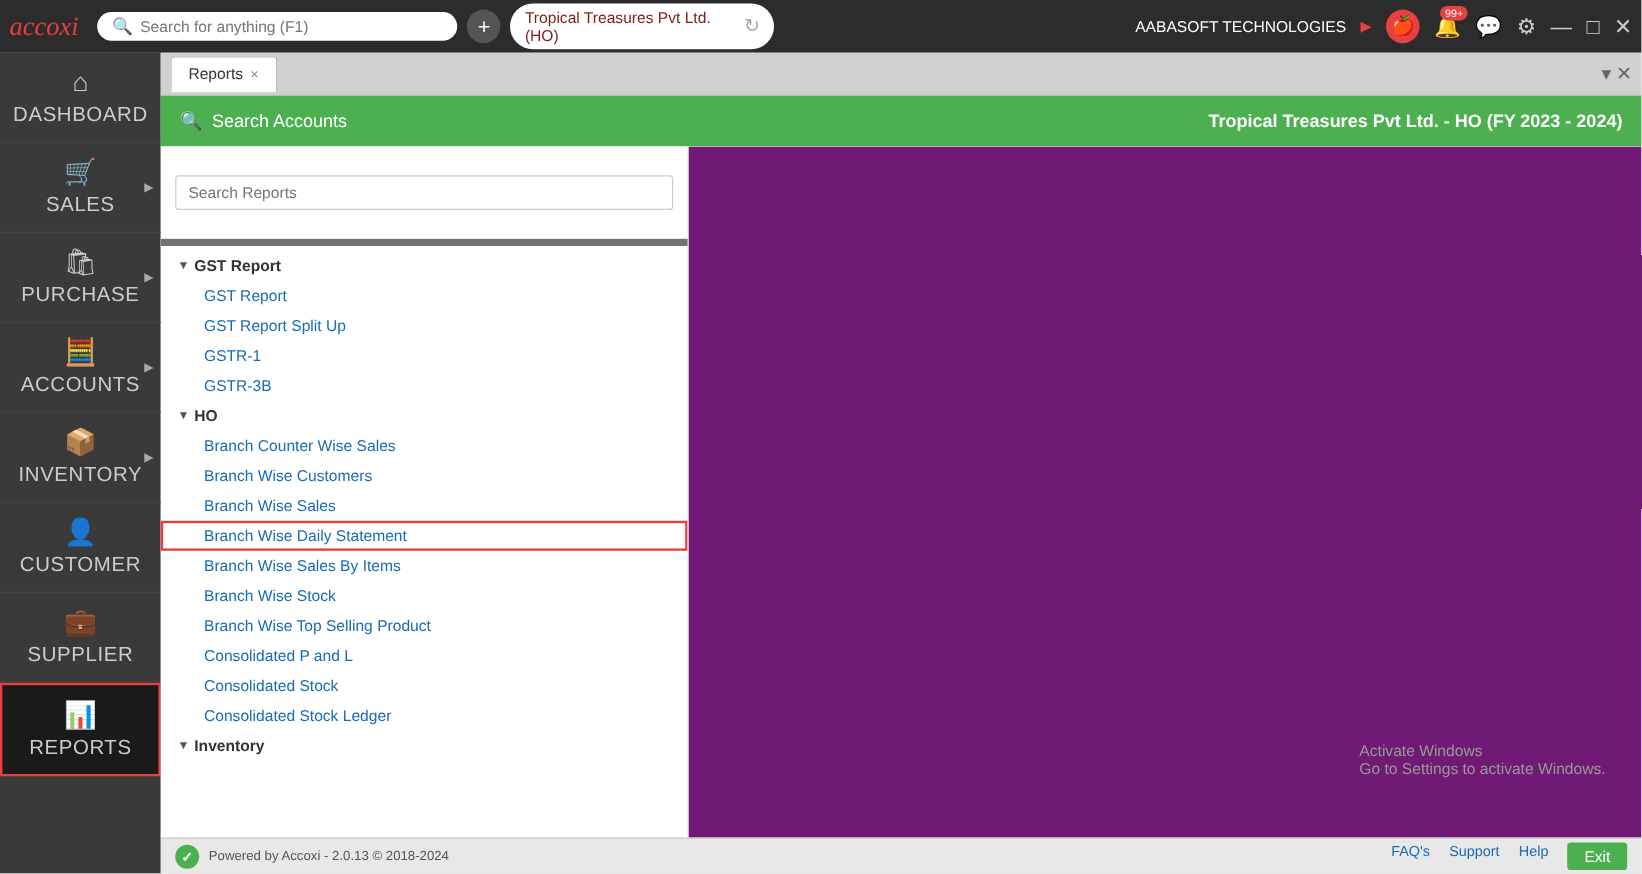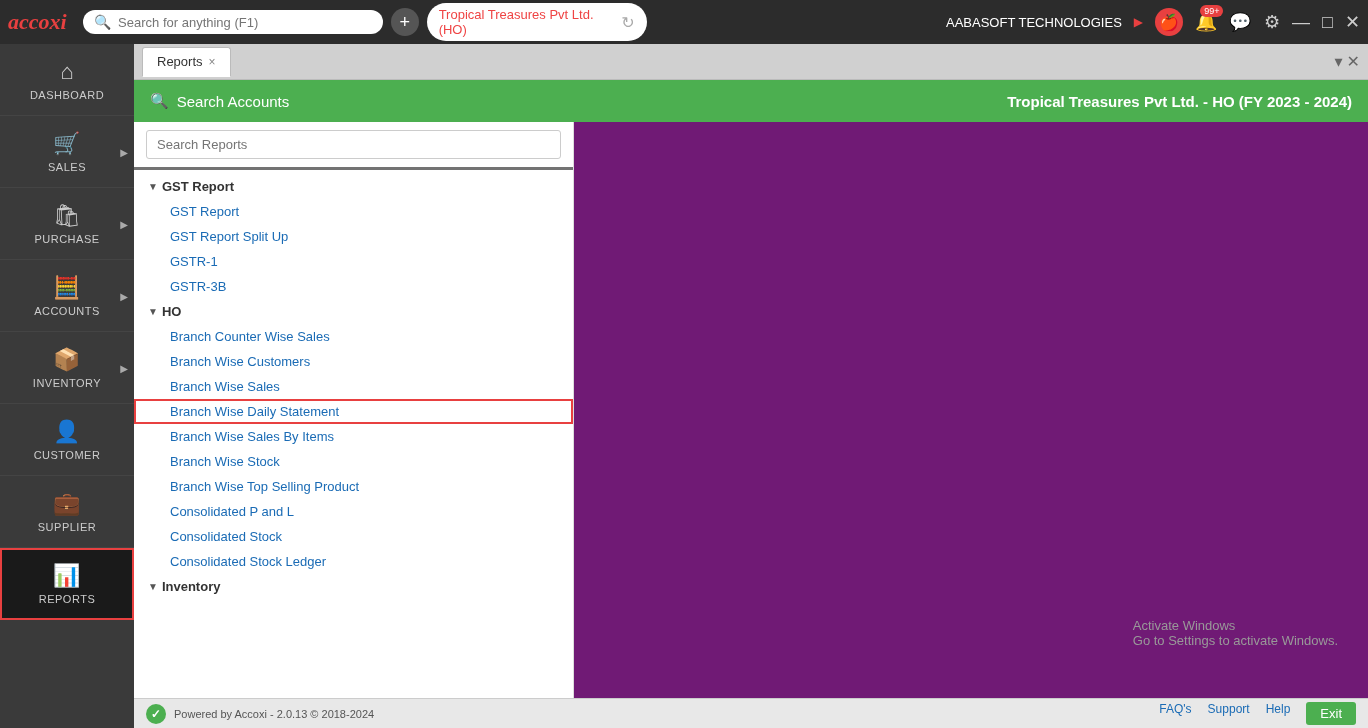--- a/index.html
+++ b/index.html
@@ -1,44 +1,44 @@
 <!DOCTYPE html>
 <html><head>
   <meta charset="utf-8">
   <style>
     * { margin: 0; padding: 0; box-sizing: border-box; }
     body { font-family: 'Segoe UI', Arial, sans-serif; font-size: 13px; background: #f0f0f0; width: 1368px; height: 728px; overflow: hidden; }
 
     
     .topbar { display: flex; align-items: center; background: #2c2c2c; height: 44px; padding: 0 8px; gap: 8px; }
-    .logo { color: white; font-size: 22px; font-weight: bold; font-style: italic; margin-right: 8px; font-family: Georgia, serif; }
+    .logo { color: white; font-size: 22px; font-weight: normal; font-style: italic; margin-right: 8px; font-family: Georgia, serif; }
     .logo span { color: #e84040; }
     .search-bar { display: flex; align-items: center; background: white; border-radius: 20px; padding: 4px 12px; flex: 0 0 300px; gap: 6px; }
     .search-bar input { border: none; outline: none; font-size: 13px; width: 230px; color: #555; }
     .search-icon-top { color: #888; font-size: 14px; }
     .add-btn { background: #555; border: none; border-radius: 50%; width: 28px; height: 28px; color: white; font-size: 18px; cursor: pointer; display: flex; align-items: center; justify-content: center; }
     .company-selector { display: flex; align-items: center; background: white; border-radius: 20px; padding: 4px 12px; gap: 6px; flex: 0 0 220px; }
-    .company-selector span { font-size: 13px; color: #ef4444; }
+    .company-selector span { font-size: 13px; color: #7f1d1d; }
     .refresh-btn { background: none; border: none; color: #aaa; cursor: pointer; font-size: 16px; }
     .topbar-right { margin-left: auto; display: flex; align-items: center; gap: 12px; color: white; font-size: 13px; }
     .notif-icon { position: relative; color: white; font-size: 18px; cursor: pointer; }
     .notif-badge { position: absolute; top: -6px; right: -6px; background: #e84040; color: white; font-size: 9px; border-radius: 8px; padding: 1px 4px; text-align: center; }
     .icon-btn { background: none; border: none; color: #ccc; font-size: 18px; cursor: pointer; }
     .user-avatar { background: #e84040; border-radius: 50%; width: 28px; height: 28px; display: flex; align-items: center; justify-content: center; }
     .user-avatar-img { font-size: 16px; }
 
     
     .main-layout { display: flex; height: calc(728px - 44px); }
 
     
     .sidebar { width: 134px; background: #3a3a3a; display: flex; flex-direction: column; height: 100%; }
     .sidebar-item { display: flex; flex-direction: column; align-items: center; justify-content: center; padding: 12px 4px; color: #ccc; cursor: pointer; border-bottom: 1px solid #444; min-height: 72px; gap: 4px; }
     .sidebar-item.reports-active { background: #1a1a1a; border: 2px solid #e84040; }
     .sidebar-icon { font-size: 22px; color: #ccc; }
-    .sidebar-label { font-size: 11px; color: #ccc; text-transform: uppercase; letter-spacing: 0.5px; text-align: center; }
+    .sidebar-label { font-size: 17px; color: #ccc; text-transform: uppercase; letter-spacing: 0.5px; text-align: center; }
 
     
     .content-area { flex: 1; display: flex; flex-direction: column; background: #e8e8e8; }
 
     
     .tab-bar { display: flex; align-items: center; background: #d0d0d0; padding: 0 8px; height: 36px; border-bottom: 1px solid #bbb; }
     .tab { display: flex; align-items: center; background: #f5f5f5; border: 1px solid #bbb; border-bottom: none; padding: 4px 14px; font-size: 13px; color: #333; cursor: pointer; height: 30px; gap: 6px; border-radius: 3px 3px 0 0; margin-right: 2px; }
     .tab.active { background: white; border-bottom: 1px solid white; }
     .tab-close { color: #888; font-size: 12px; cursor: pointer; }
     .tab-more { margin-left: auto; display: flex; gap: 4px; }
@@ -47,21 +47,21 @@
     
     .green-header { background: #4caf50; display: flex; align-items: center; padding: 0 16px; height: 42px; color: white; }
     .green-header .search-accounts { display: flex; align-items: center; gap: 8px; font-size: 15px; }
     .green-header .company-title { margin-left: auto; font-size: 15px; font-weight: 700; }
 
     
     .reports-content { display: flex; flex: 1; background: white; overflow: hidden; }
 
     
     .left-panel { width: 440px; border-right: 1px solid #ddd; display: flex; flex-direction: column; }
-    .search-reports-input { padding: 8px 12px; border-bottom: 3px solid #737373; }
+    .search-reports-input { padding: 24px 12px; border-bottom: 6px solid #737373; }
     .search-reports-input input { width: 100%; padding: 6px 10px; border: 1px solid #ccc; border-radius: 3px; font-size: 13px; outline: none; }
     .tree-panel { flex: 1; overflow-y: auto; padding: 4px 0; }
     .tree-section-header { display: flex; align-items: center; gap: 4px; padding: 5px 14px; font-size: 13px; font-weight: 600; color: #333; cursor: pointer; }
     .tree-section-header .arrow { font-size: 10px; color: #555; }
     .tree-item { padding: 5px 16px 5px 36px; font-size: 13px; color: #1a6bb5; cursor: pointer; }
     .tree-item.highlighted { border: 2px solid #e84040; color: #1a6bb5; background: white; padding: 3px 14px 3px 34px; }
 
     
     .right-panel { flex: 1; background: #701a75; position: relative; }
     .activate-windows { position: absolute; bottom: 50px; right: 30px; color: #999; font-size: 13px; }

